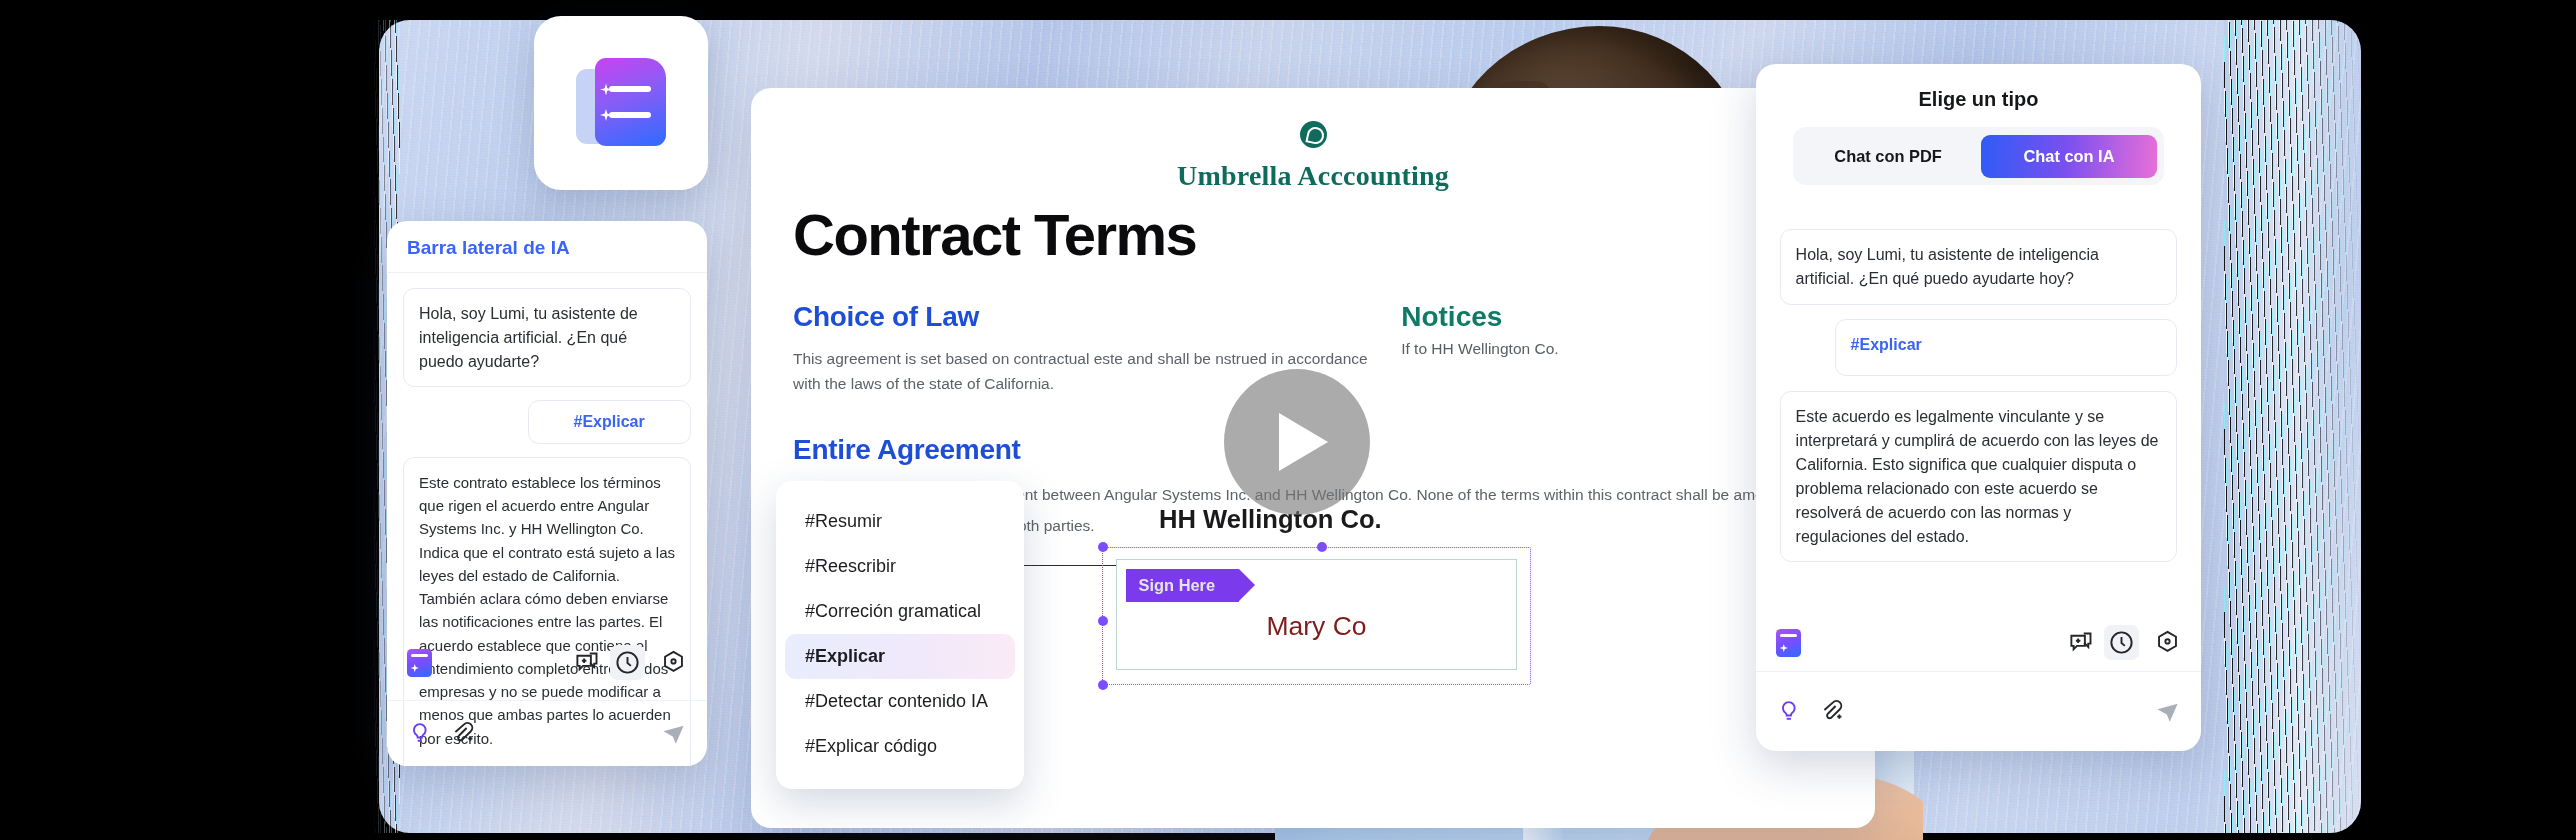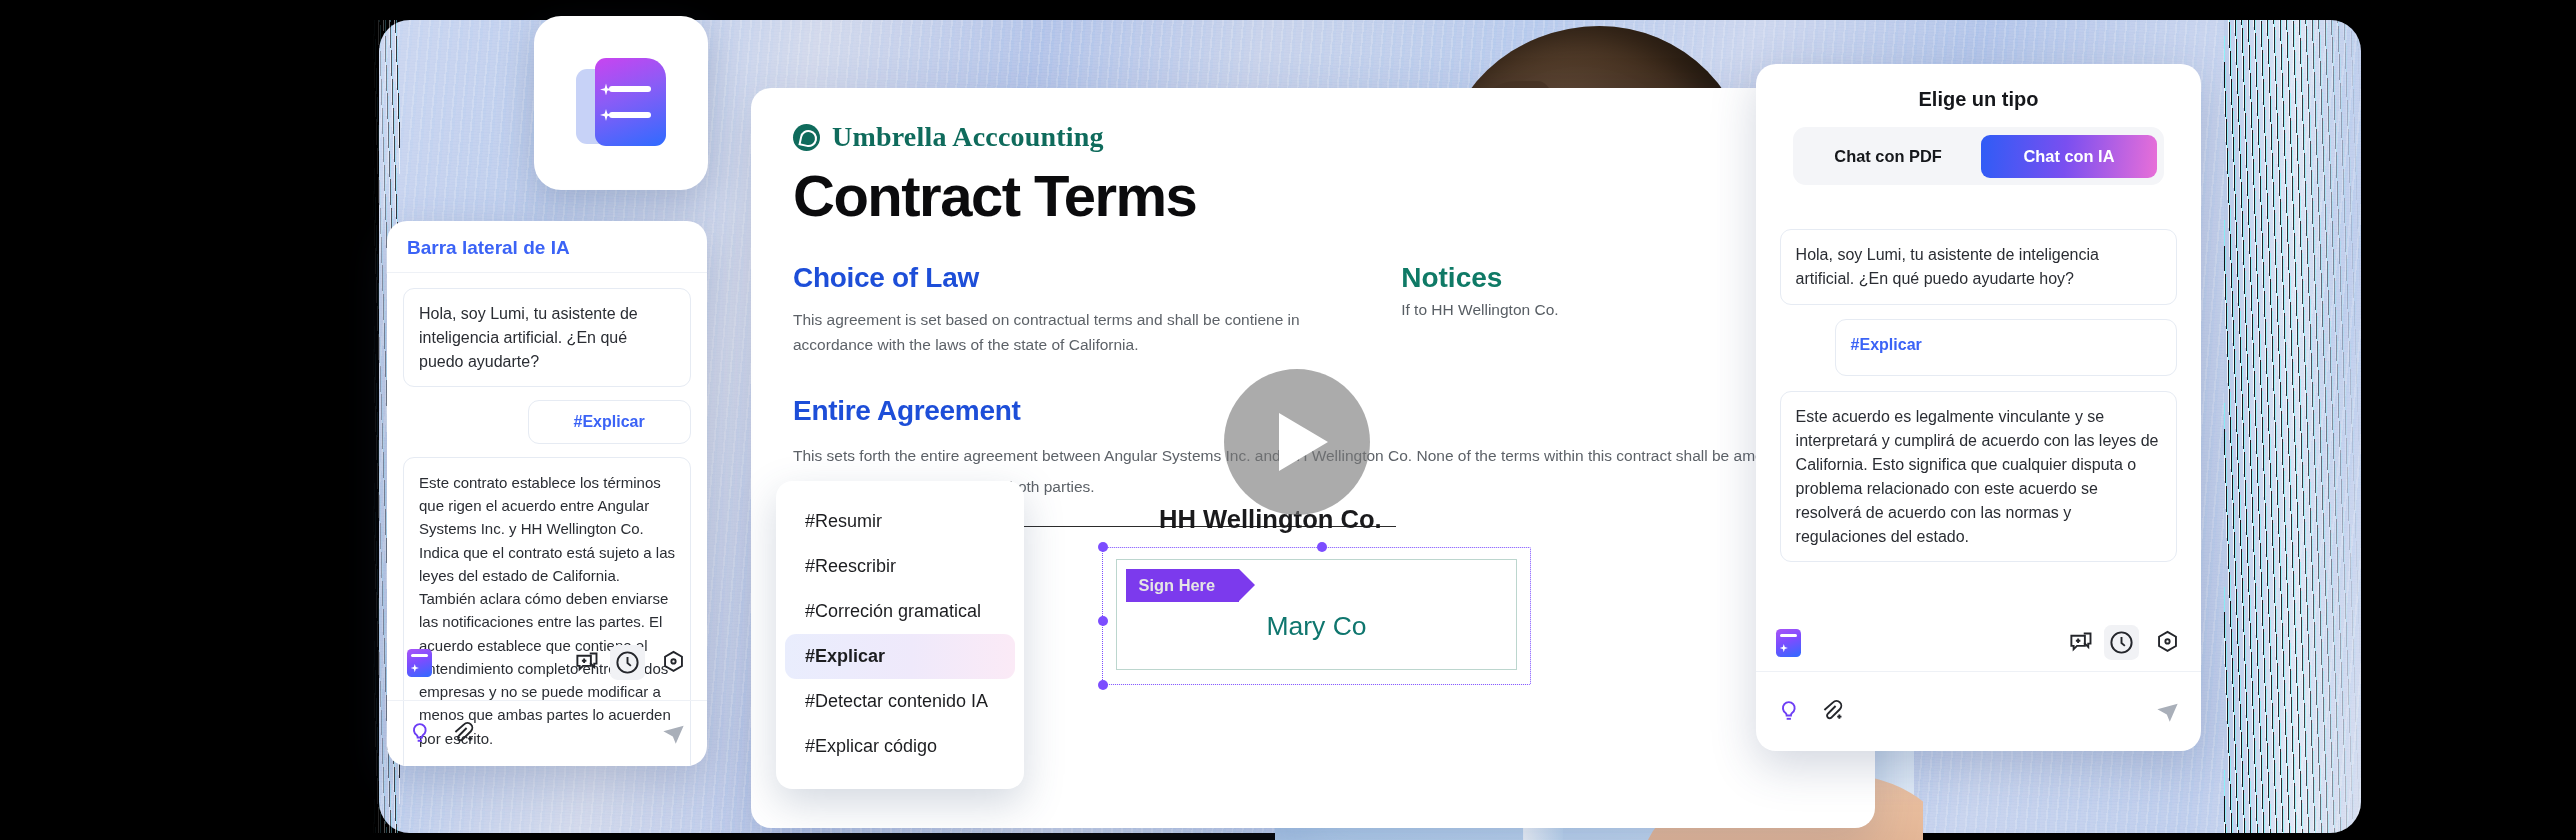--- a/index.html
+++ b/index.html
@@ -155,21 +155,21 @@
     background:linear-gradient(180deg,#eec5a6,#dcab8a);border-radius:60% 40% 0 0 / 70% 60% 0 0;}
 
   
   .doc-panel {
     position:absolute; left:751px; top:88px; width:1124px; height:740px;
     background:#fff; border-radius:20px;
     box-shadow:0 16.4px 48px rgba(60,80,120,.18);
     overflow:hidden;
   }
   .doc-inner { position:absolute; inset:0; padding:33px 42px; }
-  .brand-row { display:flex; align-items:center; gap:12px; }
+  .brand-row { display:flex; align-items:center; gap:12px;flex-direction:column; }
   .brand-mark {
     width:27px;height:27px;border-radius:50%;
     background:#0f6b5c;position:relative;flex:0 0 auto;
   }
   .brand-mark:after{
     content:"";position:absolute;left:7.3px;top:6.4px;width:12.8px;height:12.8px;
     border:2.7px solid #fff;border-radius:50% 50% 50% 0;transform:rotate(12deg);
   }
   .brand-name {
     font-family:"Liberation Serif", serif;
@@ -209,21 +209,21 @@
   .sign-here {
     position:absolute; left:9px; top:9px; height:33px; padding:0 24px 0 12.8px;
     background:#7c3aed; color:#e5e5e5; font-size:16.4px; font-weight:600;
     display:flex; align-items:center;
   }
   .sign-here:after{
     content:"";position:absolute;right:-15.5px;top:0;border-top:16.4px solid transparent;
     border-bottom:16.4px solid transparent;border-left:16.4px solid #7c3aed;
   }
   .sig-sign { position:absolute; left:0; right:0; top:51px; text-align:center;
-    font-size:26.5px; color:#0f766e;}
+    font-size:26.5px; color:#7f1d1d;}
 
   
   .play-btn {
     position:absolute; left:1224px; top:369px; width:146px; height:146px;
     border-radius:50%; background:rgba(120,120,120,.62);
     display:flex; align-items:center; justify-content:center; cursor:pointer;
   }
   .play-tri {
     width:0;height:0;margin-left:12.8px;
     border-top:29px solid transparent;border-bottom:29px solid transparent;
@@ -360,21 +360,21 @@
       <div class="brand-row">
         <span class="brand-mark"></span>
         <span class="brand-name">Umbrella Acccounting</span>
       </div>
 
       <div class="doc-title">Contract Terms</div>
 
       <div class="doc-cols">
         <div class="doc-col-l">
           <div class="sec-h">Choice of Law</div>
-          <div class="sec-p">This agreement is set based on contractual terms and shall be contiene in accordance with the laws of the state of California.</div>
+          <div class="sec-p">This agreement is set based on contractual este and shall be nstrued in accordance with the laws of the state of California.</div>
         </div>
         <div class="doc-col-r">
           <div class="notice-h">Notices</div>
           <div class="notice-l" style="margin-top:1.8px">If to HH Wellington Co.</div>
         </div>
       </div>
 
       <div class="sec-h sec-h2">Entire Agreement</div>
       <div class="wide-p">This sets forth the entire agreement between Angular Systems Inc. and HH Wellington Co. None of the terms within this contract shall be amended, except in writing and signed by both parties.</div>
       <div class="rule"></div>

